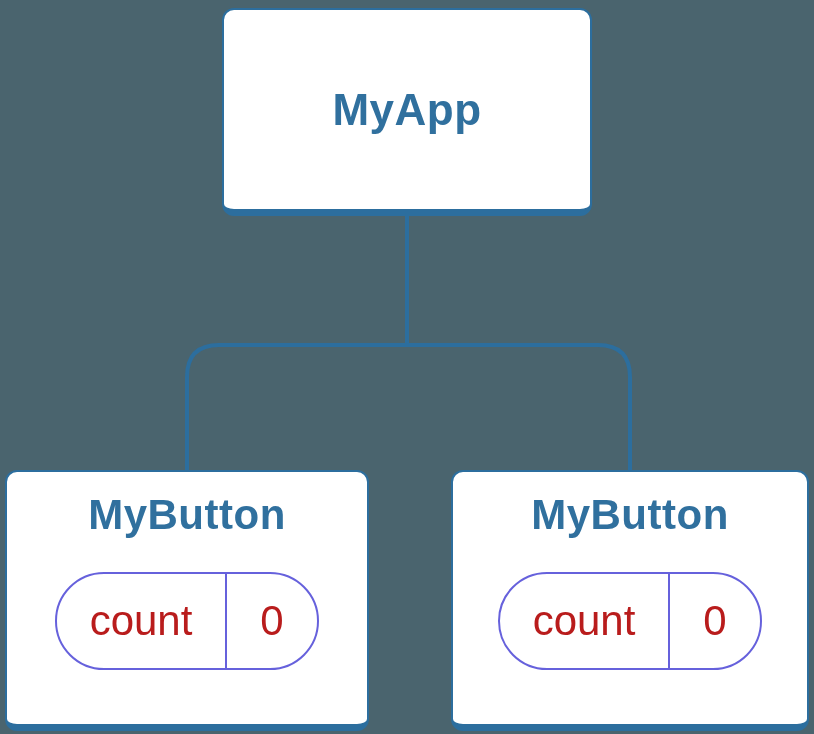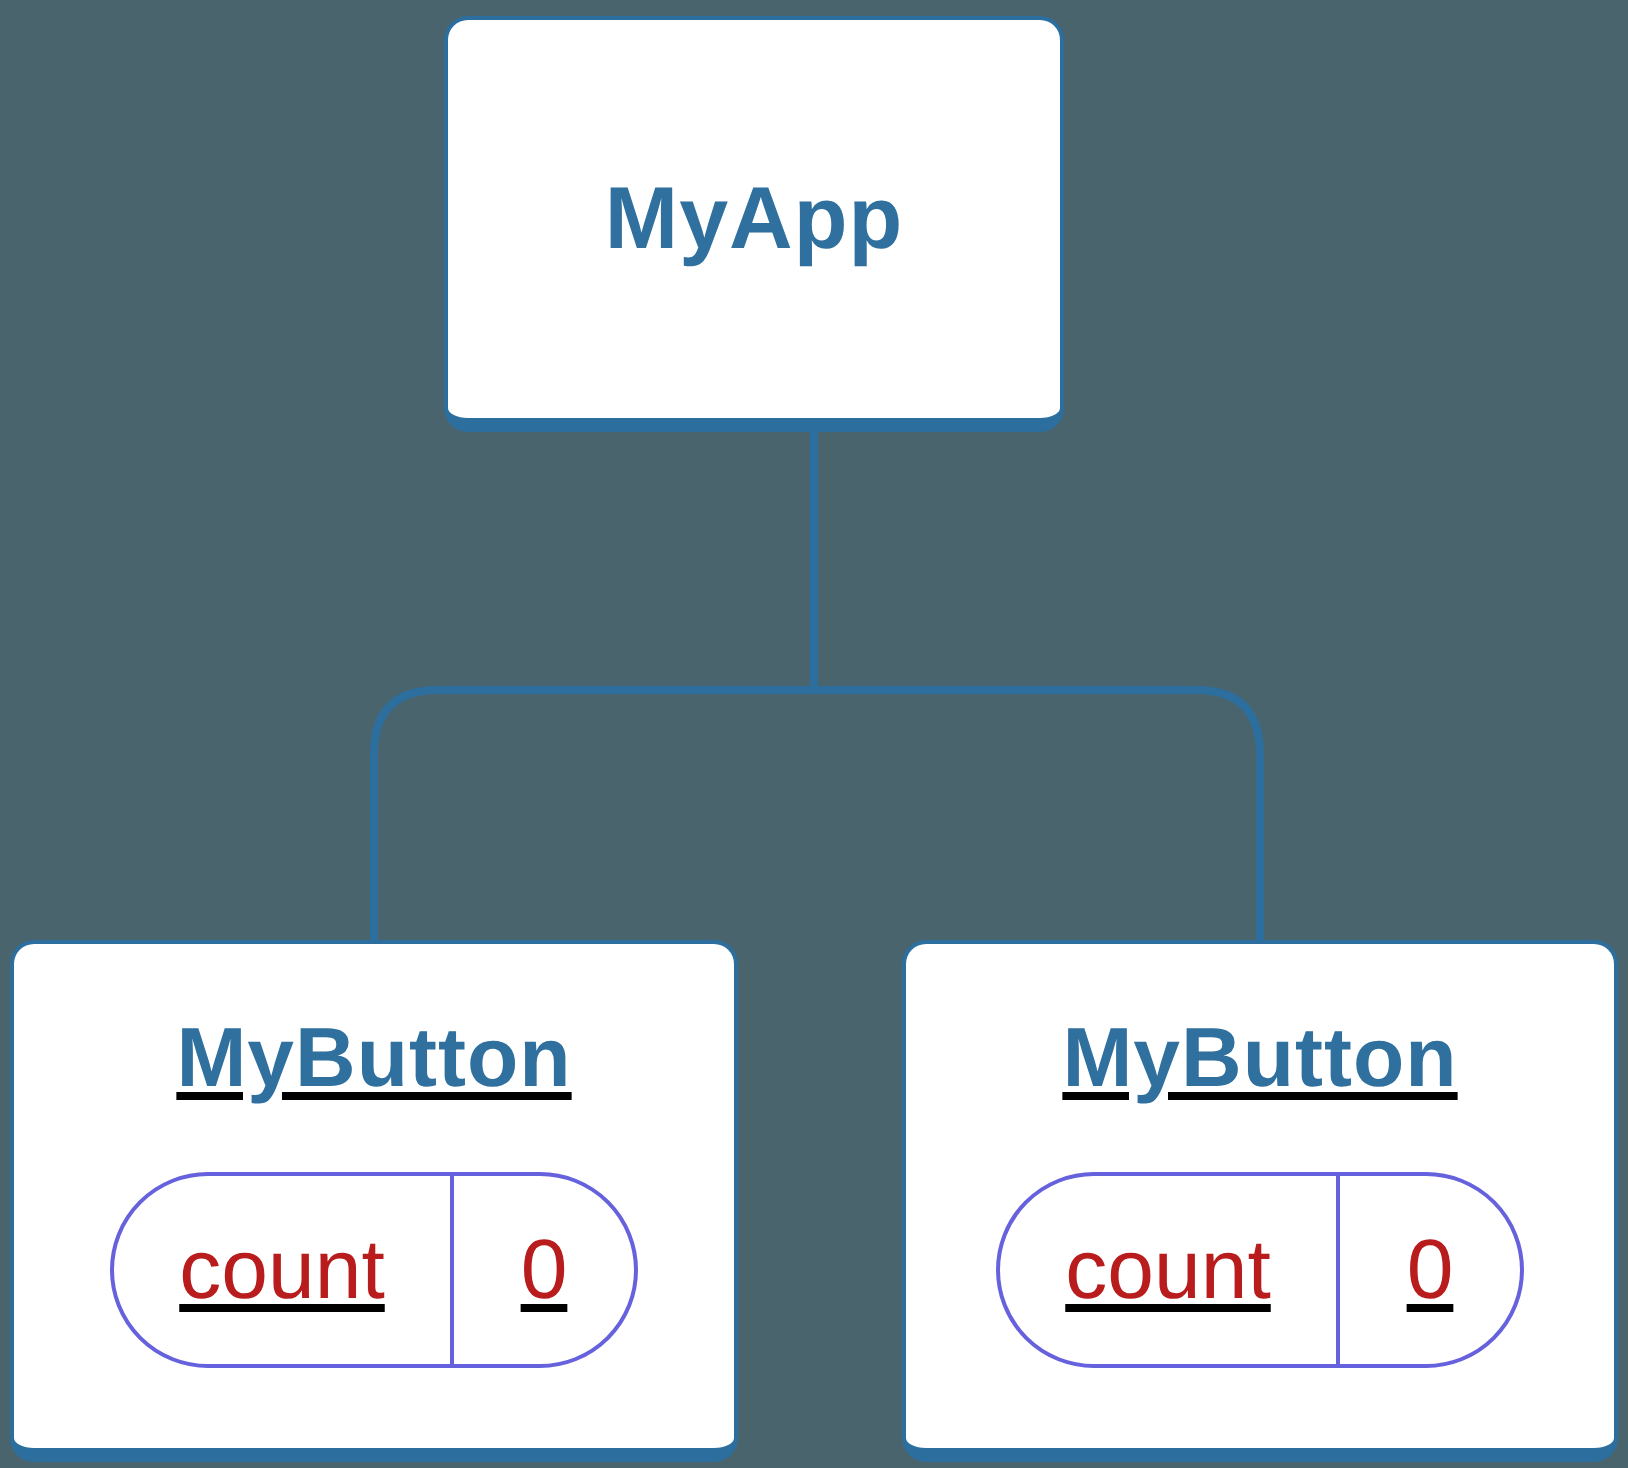--- a/index.html
+++ b/index.html
@@ -26,34 +26,33 @@
     position: absolute;
     box-sizing: border-box;
     background: #FFFFFF;
     border: 2px solid #2C6E9E;
     border-bottom-width: 7px;
     border-radius: 12px;
   }
   .node-root {
     left: 222px;
     top: 8px;
-    width: 310px;
+    width: 370px;
     height: 208px;
     display: flex;
     align-items: center;
     justify-content: center;
   }
   .node-child {
     top: 470px;
     height: 261px;
     display: flex;
     flex-direction: column;
     align-items: center;
-    padding-top: 30px;
-    text-decoration: underline;
+    padding-top: 16px;
   }
   .node-child-1 { left: 5px;   width: 364px; }
   .node-child-2 { left: 451px; width: 358px; }
   .node-title {
     color: #30709E;
     font-size: 44px;
     font-weight: 600;
     line-height: 54px;
     letter-spacing: 0.5px;
     white-space: nowrap;

